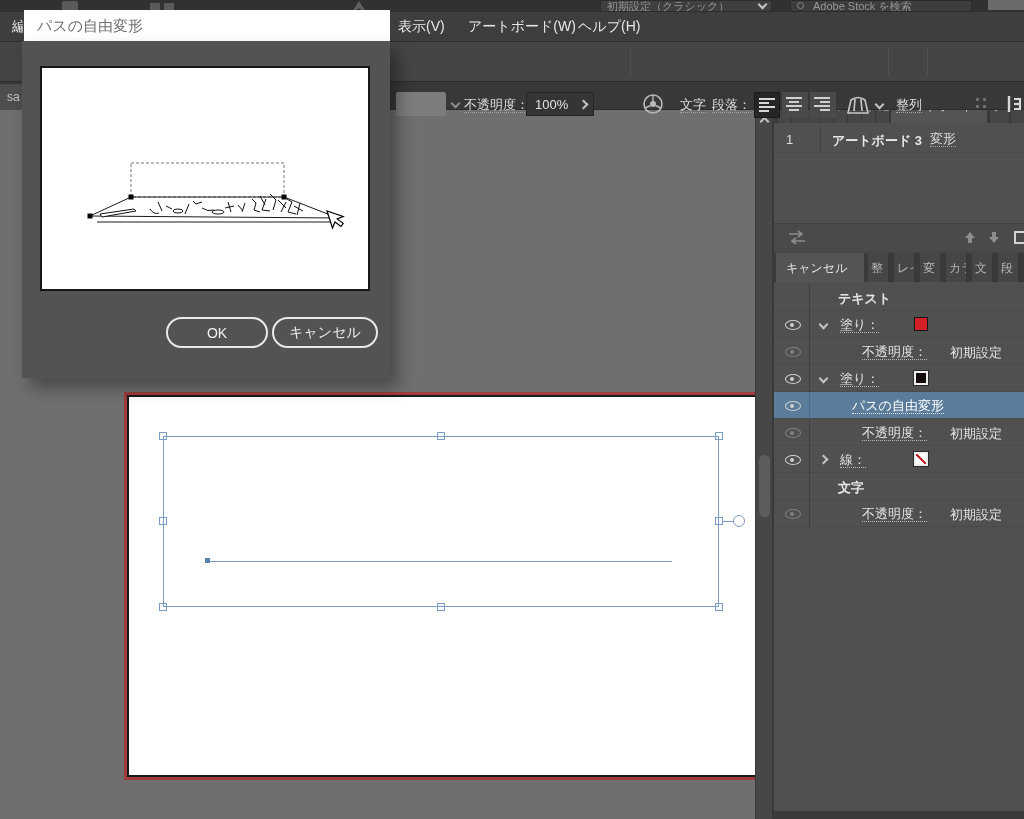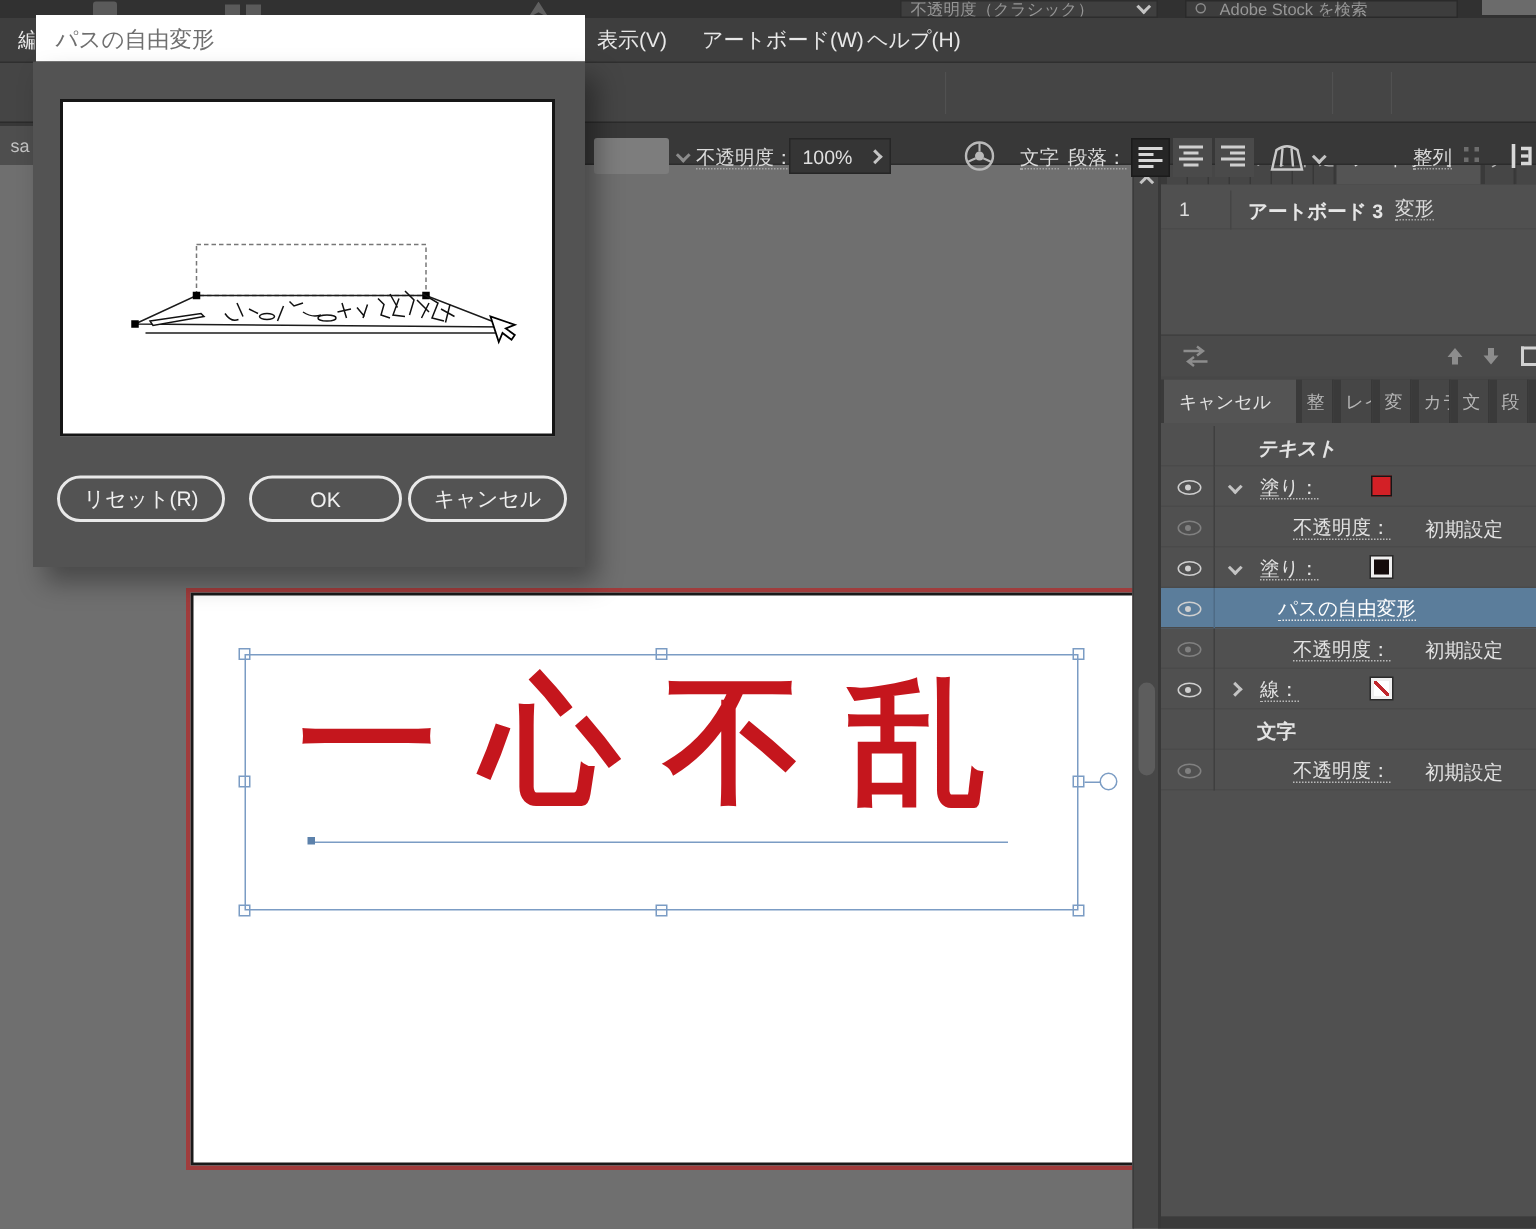--- a/index.html
+++ b/index.html
@@ -94,21 +94,21 @@
 </style>
 </head>
 <body>
 
 <div class="abs" id="topstrip">
   <div class="abs" style="left:62px;top:1px;width:16px;height:11px;background:#5a5a5a;border-radius:2px;"></div>
   <div class="abs" style="left:150px;top:3px;width:10px;height:9px;background:#5a5a5a;"></div>
   <div class="abs" style="left:164px;top:3px;width:10px;height:9px;background:#5a5a5a;"></div>
   <div class="abs" style="left:352px;top:1px;width:14px;height:11px;background:#606060;clip-path:polygon(0 100%,50% 0,100% 100%,50% 65%);"></div>
   <div class="abs" style="left:600px;top:0;width:172px;height:12px;background:#3f3f3f;border:1px solid #2d2d2d;overflow:hidden;">
-    <span class="tinytext" style="left:6px;top:-2px;">不透明度（クラシック）</span>
+    <span class="tinytext" style="left:6px;top:-2px;">初期設定（クラシック）</span>
     <span class="chev chev-down" style="position:absolute;right:5px;top:0;"></span>
   </div>
   <div class="abs" style="left:790px;top:0;width:182px;height:12px;background:#3d3d3d;border:1px solid #2a2a2a;overflow:hidden;">
     <span class="tinytext" style="left:22px;top:-2px;">Adobe Stock を検索</span>
     <span class="abs" style="left:6px;top:1px;width:7px;height:7px;border:1.5px solid #8a8a8a;border-radius:50%;"></span>
   </div>
   <div class="abs" style="left:988px;top:0;width:36px;height:10px;background:#6b6b6b;"></div>
 </div>
 
 <div class="abs" id="menubar">
@@ -160,21 +160,21 @@
         </g>
       </svg>
   </div>
 
   <svg class="abs" style="left:845px;top:52px;" width="26" height="21" viewBox="0 0 26 21">
     <path d="M3,19 L6,6 Q13,1 20,6 L23,19 Z M9,17 L10,5 M17,17 L16,5" fill="none" stroke="#c9c9c9" stroke-width="1.6"></path>
   </svg>
   <span class="chev chev-down" style="position:absolute;left:876px;top:59px;"></span>
 
   <div class="cdivider" style="left:888px;"></div>
-  <span class="linklbl" style="left:896px;top:55px;margin-left:46px;">整列</span>
+  <span class="linklbl" style="left:896px;top:55px;">整列</span>
   <div class="cdivider" style="left:927px;"></div>
   <span class="linklbl" style="left:930px;top:55px;margin-top:34px;">変形</span>
 
   <div class="abs" style="left:976px;top:56px;width:14px;height:14px;">
     <span class="dot" style="left:0;top:0;"></span>
       <span class="dot" style="left:7px;top:0;"></span>
     <span class="dot" style="left:0;top:7px;"></span>
       <span class="dot" style="left:7px;top:7px;"></span>
   </div>
   <svg class="abs" style="left:1006px;top:52px;" width="18" height="20" viewBox="0 0 18 20">
@@ -185,21 +185,20 @@
 </div>
 
 <div class="abs" id="tabstrip">
   <div id="doctab">sa</div>
 </div>
 
 <div class="abs" id="canvas">
   <div id="artboard">
     <div id="artboard-inner"></div>
   </div>
-  <div id="brushtext">一心不乱</div>
 
   <div id="selbox"></div>
 
   <div class="h" style="left:159px;top:322px;"></div>
   <div class="h" style="left:437px;top:322px;"></div>
   <div class="h" style="left:715px;top:322px;"></div>
   <div class="h" style="left:159px;top:407px;"></div>
   <div class="h" style="left:715px;top:407px;"></div>
   <div class="h" style="left:159px;top:493px;"></div>
   <div class="h" style="left:437px;top:493px;"></div>
@@ -260,21 +259,21 @@
     <div class="tabstub" style="left:146px;width:21px;padding-top:7px;">変</div>
     <div class="tabstub" style="left:172px;width:21px;padding-top:7px;">カラ</div>
     <div class="tabstub" style="left:198px;width:21px;padding-top:7px;">文</div>
     <div class="tabstub" style="left:224px;width:21px;padding-top:7px;">段</div>
   </div>
 
   <div class="panelbody" style="top:200px;height:529px;">
 
     <div class="prow" style="top:2px;">
       <div class="eyecell"></div>
-      <span class="rowval" style="left:64px;font-weight:bold;font-style:italic;">テキスト</span>
+      <span class="rowval" style="left:64px;font-weight:bold;">テキスト</span>
     </div>
 
     <div class="prow" style="top:29px;">
       <div class="eyecell">
           <span class="eye"></span>
         </div>
       <span class="chev chev-down rowchev" style="left:46px;"></span>
       <span class="rowlbl" style="left:66px;">塗り：</span>
       <span class="swatch sw-red" style="left:140px;"></span>
     </div>
@@ -369,16 +368,15 @@
         <path d="M218,128 l5,9 M224,131 l-4,11 l8,1"></path>
         <path d="M228,126 l6,6 l-3,10"></path>
         <path d="M236,132 l8,8 M244,134 l-5,10"></path>
         <path d="M240,128 l10,6 l-4,10 l8,2"></path>
         <path d="M252,138 l9,5 M258,135 l-3,12"></path>
       </g>
 
       <path d="M285,143 l5.5,17 2.5,-6 6,4.5 2.2,-3.2 -6,-4.3 6,-2.5 Z" fill="#fff" stroke="#000" stroke-width="1.2"></path>
     </svg>
   </div>
-  <button class="pillbtn" style="left:16px;width:112px;">リセット(R)</button>
   <button class="pillbtn" style="left:144px;width:102px;">OK</button>
   <button class="pillbtn" style="left:250px;width:106px;">キャンセル</button>
 </div>
 
 </body></html>

